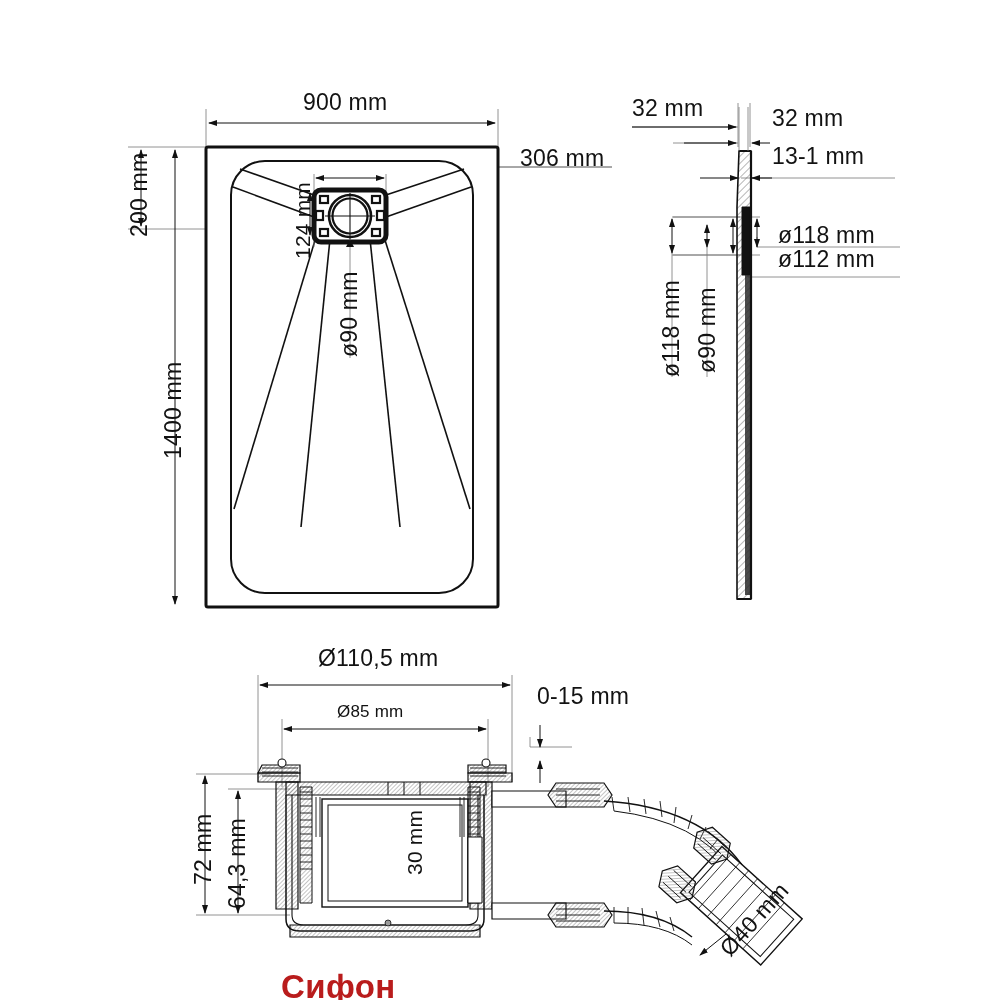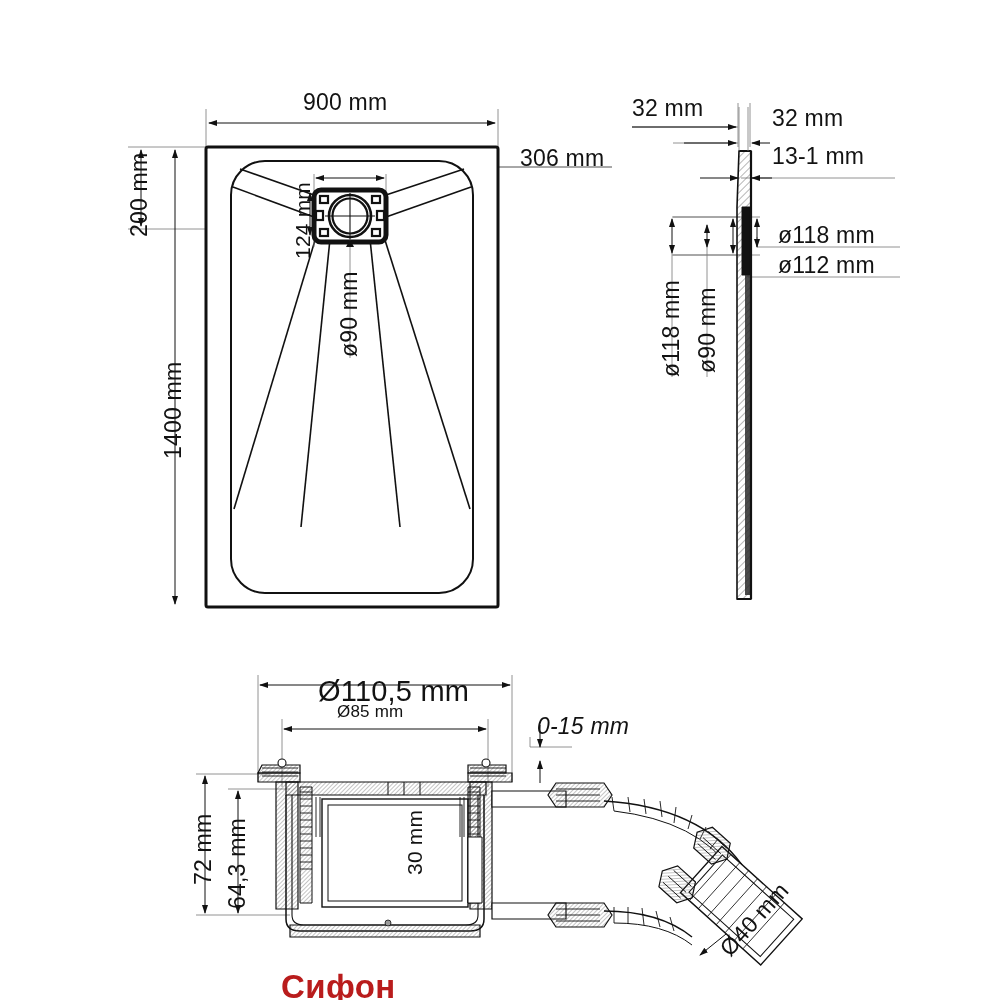--- a/index.html
+++ b/index.html
@@ -381,28 +381,28 @@
 <div class="lbl" style="left:520px;top:100px;">306 mm</div>
 
 <div class="lbl vert" style="left:292px;top:212px;transform:rotate(-90deg);font-size:21px;">124 mm</div>
 
 <div class="lbl vert" style="left:338px;top:310px;transform:rotate(-90deg);">ø90 mm</div>
 
 <div class="lbl" style="left:632px;top:50px;">32 mm</div>
 <div class="lbl" style="left:772px;top:60px;">32 mm</div>
 <div class="lbl" style="left:772px;top:98px;">13-1 mm</div>
 <div class="lbl" style="left:778px;top:177px;">ø118 mm</div>
-<div class="lbl" style="left:778px;top:207px;">ø112 mm</div>
+<div class="lbl" style="left:778px;top:201px;">ø112 mm</div>
 
 <div class="lbl vert" style="left:660px;top:330px;transform:rotate(-90deg);">ø118 mm</div>
 <div class="lbl vert" style="left:696px;top:326px;transform:rotate(-90deg);">ø90 mm</div>
 
-<div class="lbl" style="left:318px;top:630px;font-size:29px;">Ø110,5 mm</div>
+<div class="lbl" style="left:318px;top:600px;font-size:23px;">Ø110,5 mm</div>
 <div class="lbl" style="left:337px;top:656px;font-size:17px;">Ø85 mm</div>
-<div class="lbl" style="left:537px;top:668px;font-style:italic;">0-15 mm</div>
+<div class="lbl" style="left:537px;top:638px;">0-15 mm</div>
 
 <div class="lbl vert" style="left:192px;top:838px;transform:rotate(-90deg);">72 mm</div>
 <div class="lbl vert" style="left:226px;top:862px;transform:rotate(-90deg);">64,3 mm</div>
 <div class="lbl vert" style="left:404px;top:828px;transform:rotate(-90deg);font-size:21px;">30 mm</div>
 
 <div class="lbl vert" style="left:716px;top:898px;transform:rotate(-48deg);">Ø40 mm</div>
 
 <div class="caption" style="left:281px;top:921px;">Сифон</div>
 
 </div>

